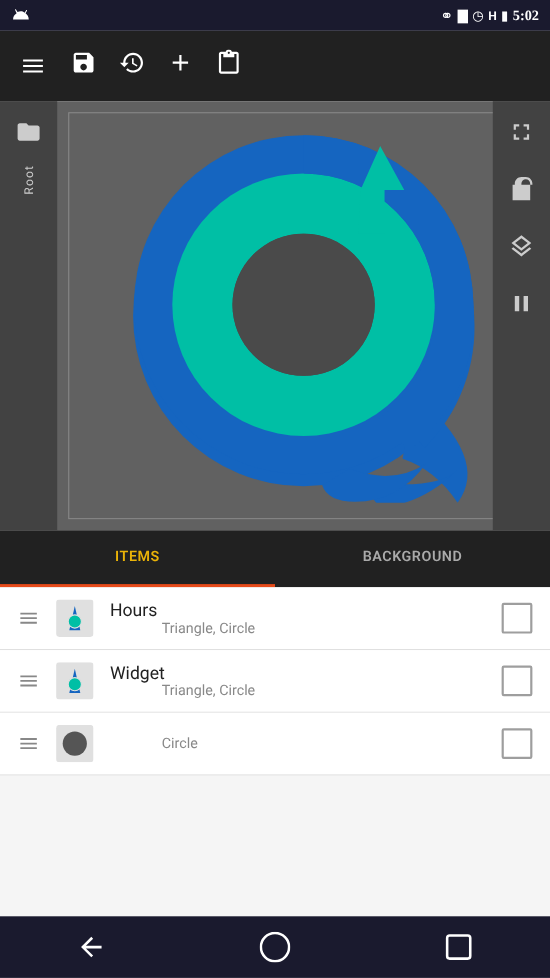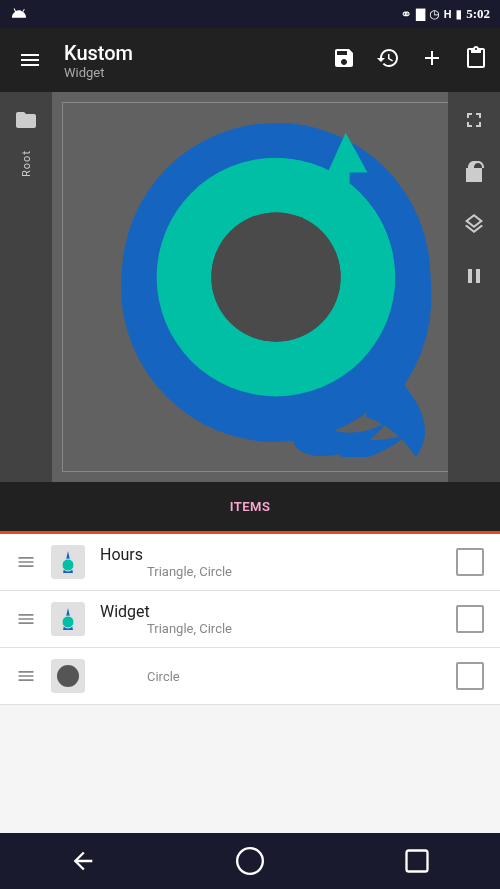--- a/index.html
+++ b/index.html
@@ -175,21 +175,21 @@
       justify-content: center;
       color: #aaa;
       font-size: 13px;
       font-weight: 600;
       letter-spacing: 0.5px;
       cursor: pointer;
       border-bottom: 3px solid transparent;
       text-transform: uppercase;
     }
     .tab.active {
-      color: #f9a8d4;
+      color: #eab308;
       border-bottom: 3px solid #e64a19;
     }
 
     
     #items-list {
       width: 500px;
       background: #f5f5f5;
       flex: 1;
     }
     .list-item {
@@ -290,24 +290,20 @@
     <span class="status-time">5:02</span>
   </div>
 </div>
 
 <div id="app-bar">
   <div class="sidebar-icon">
     <svg width="24" height="24" viewBox="0 0 24 24" fill="white">
       <path d="M3 18h18v-2H3v2zm0-5h18v-2H3v2zm0-7v2h18V6H3z"></path>
     </svg>
   </div>
-  <div class="app-bar-title-group">
-    <span class="app-bar-title">Kustom</span>
-    <span class="app-bar-subtitle">Widget</span>
-  </div>
   <div class="app-bar-icons">
     <div class="app-bar-icon">
       <svg width="24" height="24" viewBox="0 0 24 24" fill="white">
         <path d="M17 3H5c-1.11 0-2 .9-2 2v14c0 1.1.89 2 2 2h14c1.1 0 2-.9 2-2V7l-4-4zm-5 16c-1.66 0-3-1.34-3-3s1.34-3 3-3 3 1.34 3 3-1.34 3-3 3zm3-10H5V5h10v4z"></path>
       </svg>
     </div>
     <div class="app-bar-icon">
       <svg width="24" height="24" viewBox="0 0 24 24" fill="white">
         <path d="M13 3c-4.97 0-9 4.03-9 9H1l3.89 3.89.07.14L9 12H6c0-3.87 3.13-7 7-7s7 3.13 7 7-3.13 7-7 7c-1.93 0-3.68-.79-4.94-2.06l-1.42 1.42C8.27 19.99 10.51 21 13 21c4.97 0 9-4.03 9-9s-4.03-9-9-9zm-1 5v5l4.28 2.54.72-1.21-3.5-2.08V8H12z"></path>
       </svg>
@@ -400,20 +396,23 @@
         <svg width="24" height="24" viewBox="0 0 24 24" fill="#ccc">
           <path d="M6 19h4V5H6v14zm8-14v14h4V5h-4z"></path>
         </svg>
       </div>
     </div>
   </div>
 
   <div id="tabs">
     <div class="tab active">
       <span>ITEMS</span>
+    </div>
+    <div class="tab">
+      <span>BACKGROUND</span>
     </div>
   </div>
 
   <div id="items-list">
 
     <div class="list-item">
       <div class="list-item-drag">
         <svg width="20" height="20" viewBox="0 0 24 24" fill="#888">
           <path d="M3 18h18v-2H3v2zm0-5h18v-2H3v2zm0-7v2h18V6H3z"></path>
         </svg>

